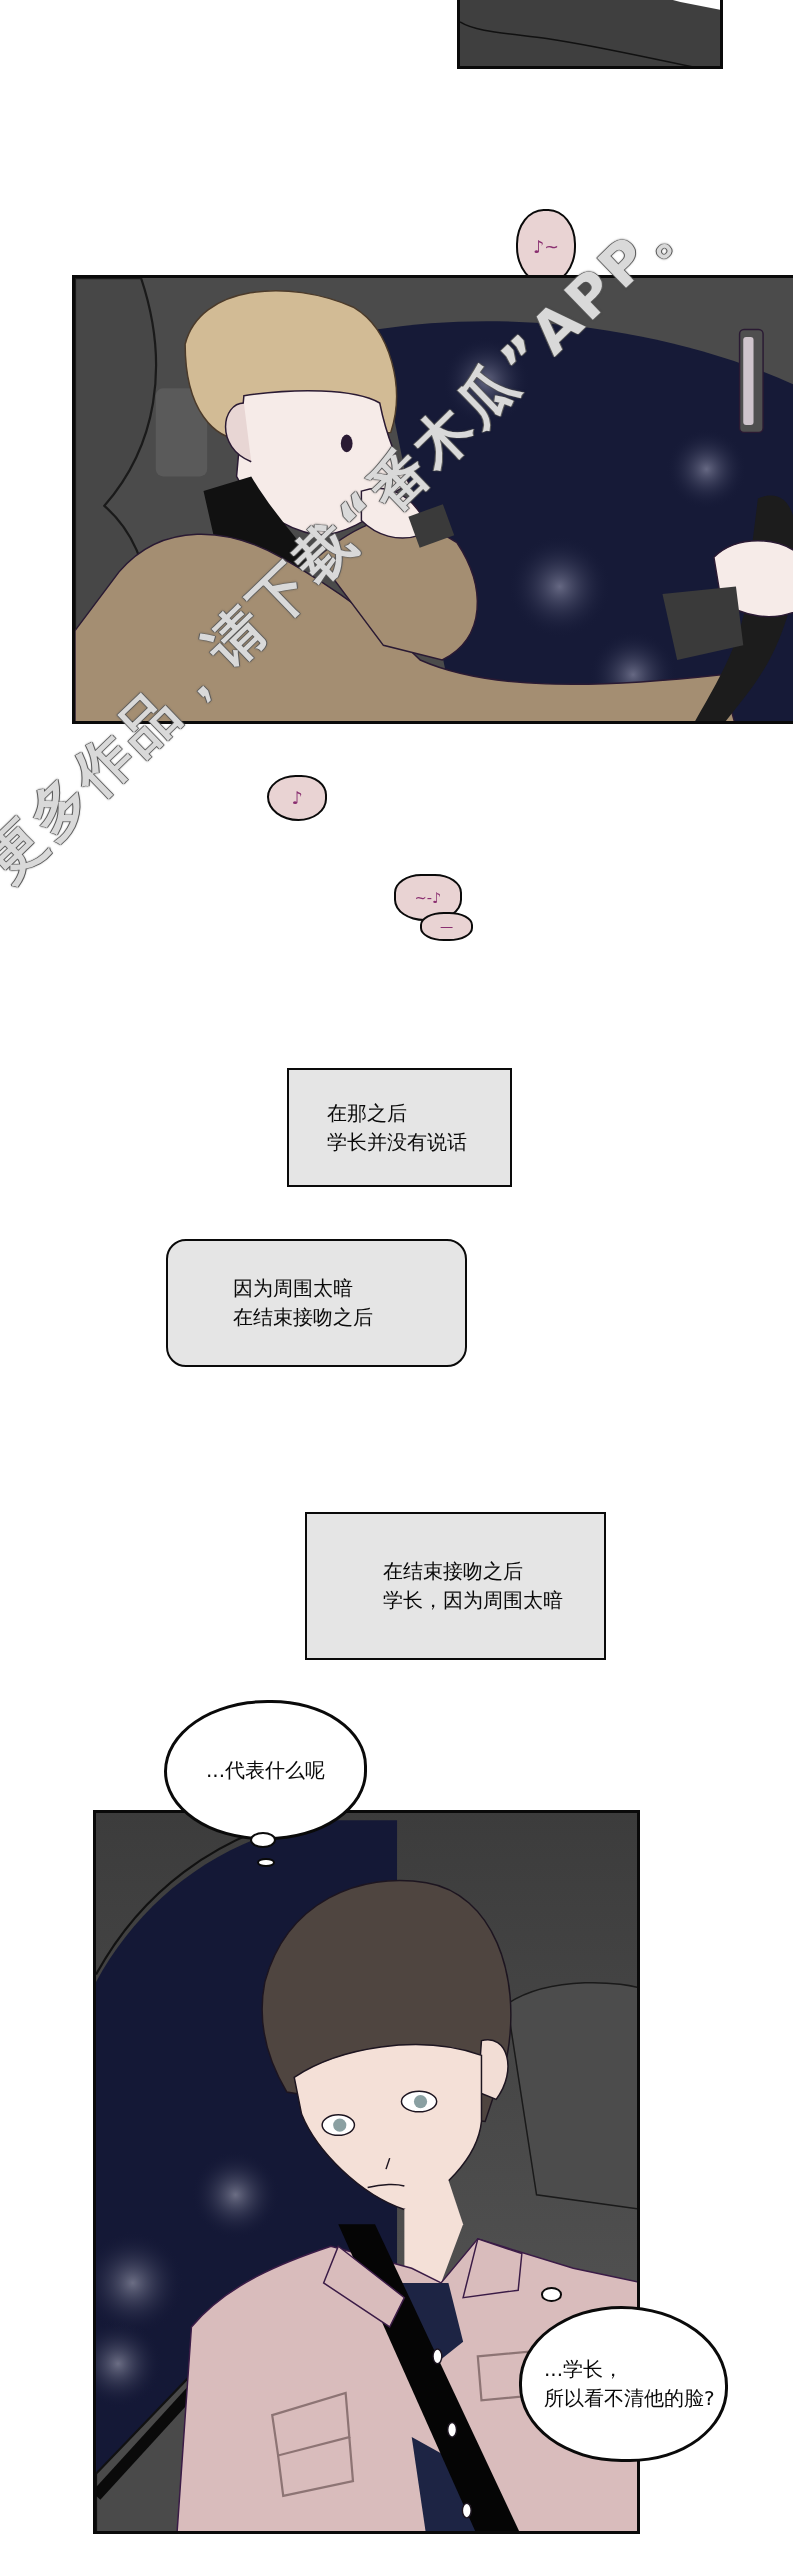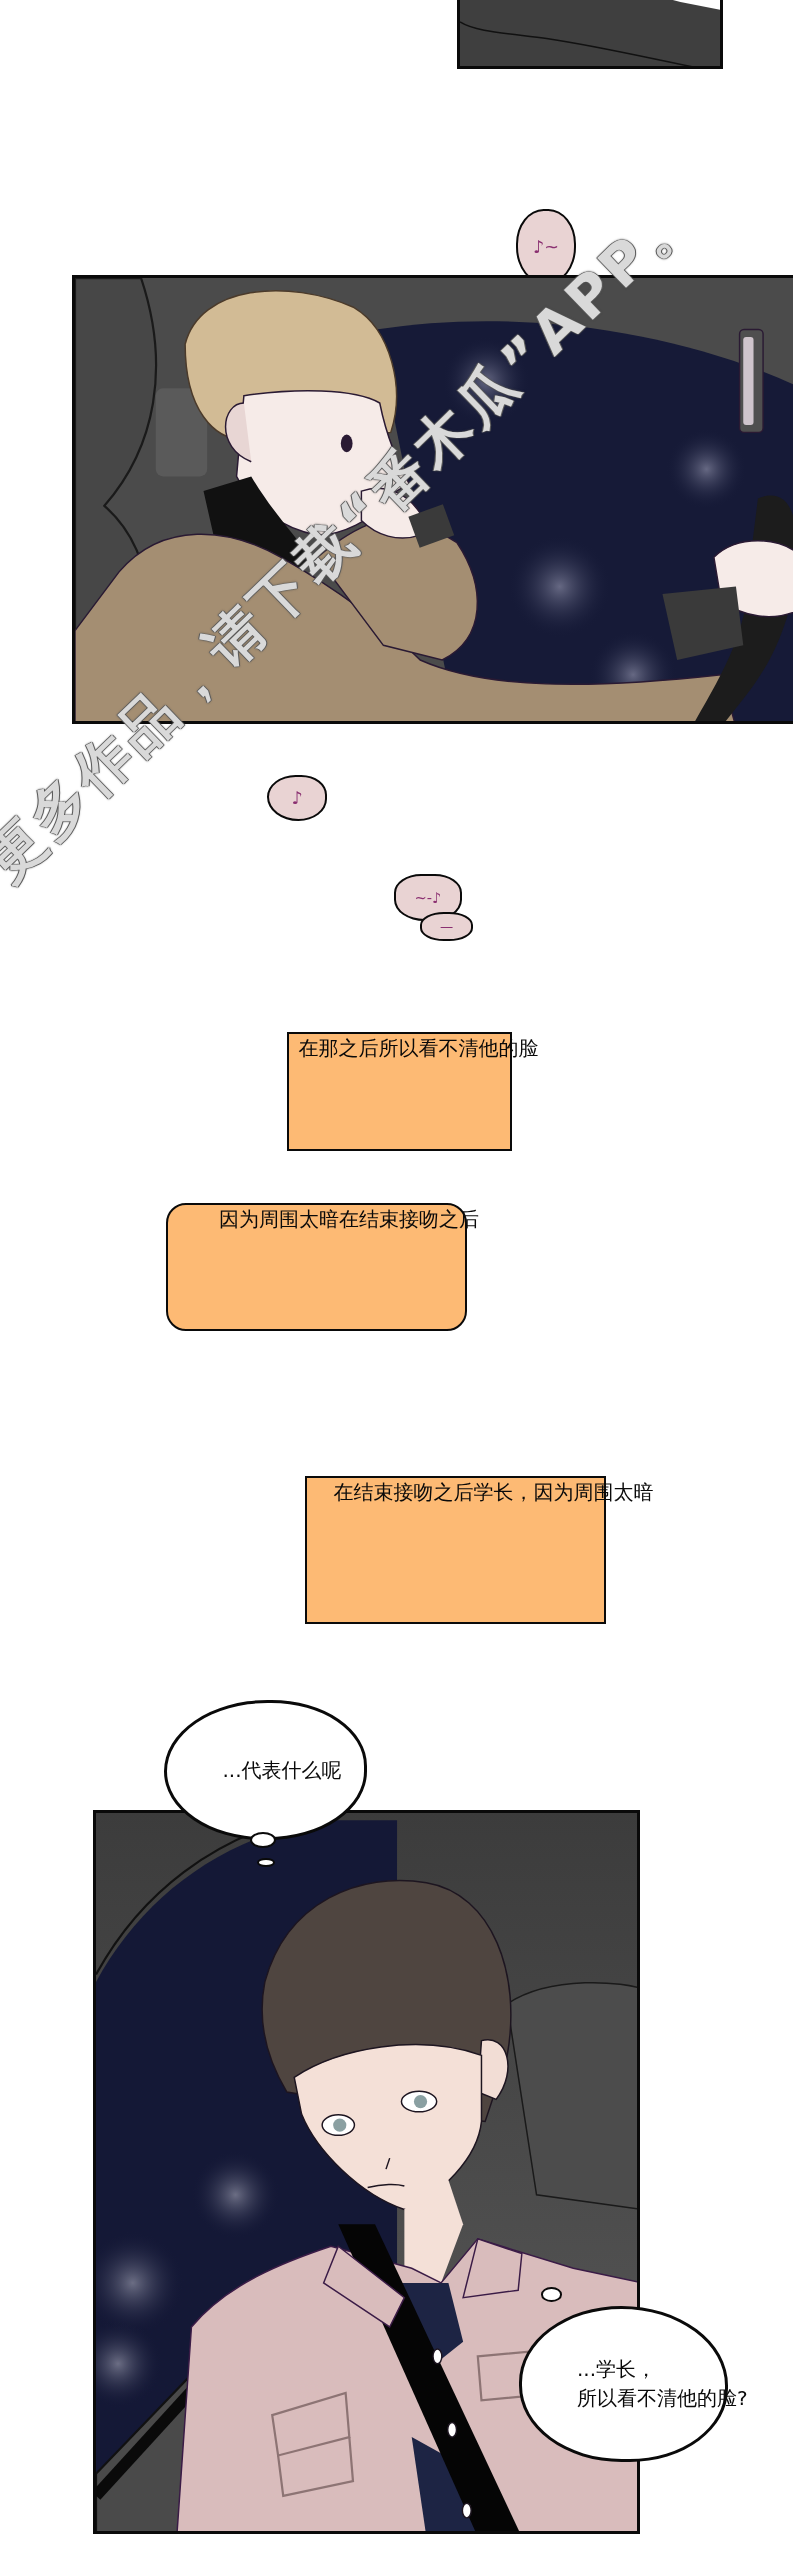--- a/index.html
+++ b/index.html
@@ -1,27 +1,27 @@
 <!DOCTYPE html>
 <html style="font-size:11.7px"><head>
 <meta charset="utf-8">
 <style>
   html, body { margin:0; padding:0; background:#ffffff; }
   body { width:793px; height:2576px; position:relative; overflow:hidden;
          font-family:"DejaVu Sans", "Liberation Sans", sans-serif; }
   .abs { position:absolute; }
   .panel { position:absolute; box-sizing:border-box; border:3.7px solid #0a0a0a; overflow:hidden; }
-  .caption { position:absolute; box-sizing:border-box; border:2.9px solid #0a0a0a; background:#fdba74;
-             display:flex; flex-direction:row; justify-content:center; color:#0a0a0a;
-             font-size:20px; line-height:29px; }
+  .caption { position:absolute; box-sizing:border-box; border:2.9px solid #0a0a0a; background:#e5e5e5;
+             display:flex; flex-direction:column; justify-content:center; color:#0a0a0a;
+             font-size:20px; line-height:29px;margin-top:36px; }
   .caption span { display:block; white-space:nowrap; }
   .bubble { position:absolute; box-sizing:border-box; background:#fff; border:3.7px solid #0a0a0a;
             border-radius:50%; display:flex; flex-direction:column; justify-content:center;
             align-items:center; color:#0a0a0a; font-size:20px; line-height:29px; z-index:5; }
-  .bubble span { display:block; white-space:nowrap;margin-left:33px; }
+  .bubble span { display:block; white-space:nowrap; }
   .note { position:absolute; background:#e9d3d3; border:2.9px solid #0a0a0a; box-sizing:border-box;
           color:#8a2f70; display:flex; align-items:center; justify-content:center; font-size:17.6px; }
   .watermark { position:absolute; color:#d9d9d9; font-weight:bold; font-size:57px; white-space:nowrap;
                transform-origin:left bottom; transform:rotate(-44deg);
                text-shadow:0 0 2.2px #555, 0 0 1.5px #444, 0.7px 0.7px 0 #666, -0.7px -0.7px 0 #666; z-index:10;
                letter-spacing:4.4px; }
   .thought-dot { position:absolute; background:#fff; border:2.2px solid #0a0a0a; border-radius:50%; box-sizing:border-box; z-index:5; }
 </style>
 </head>
 <body>
@@ -91,21 +91,21 @@
 </div>
 <div class="note" style="left:394px; top:874px; width:68px; height:47px; border-radius:40% 40% 45% 45%; font-size:14.7px;">
   <span>~-♪</span>
 </div>
 <div class="note" style="left:420px; top:912px; width:53px; height:29px; border-radius:45%; font-size:13.2px;">
   <span>—</span>
 </div>
 
 <div class="caption" style="left:287px; top:1032px; width:225px; height:119px; padding-left:38px;">
   <span>在那之后</span>
-  <span>所以看不清他的脸</span>
+  <span>学长并没有说话</span>
 </div>
 
 <div class="caption" style="left:166px; top:1203px; width:301px; height:128px; padding-left:65px;border-radius:20px;">
   <span>因为周围太暗</span>
   <span>在结束接吻之后</span>
 </div>
 
 <div class="caption" style="left:305px; top:1476px; width:301px; height:148px; padding-left:76px;">
   <span>在结束接吻之后</span>
   <span>学长，因为周围太暗</span>

